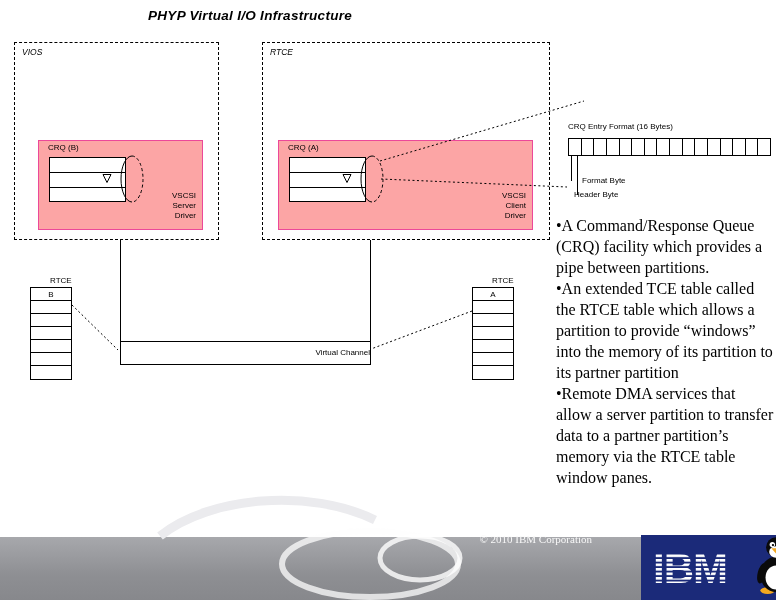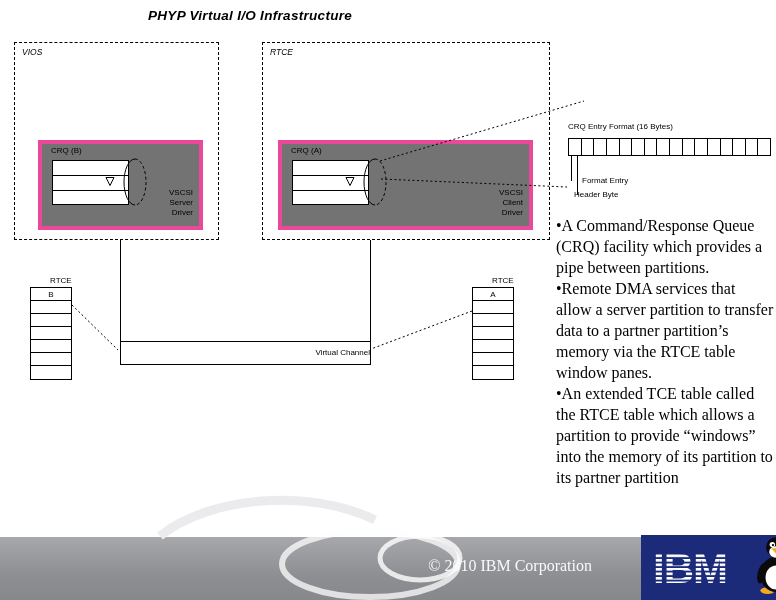--- a/index.html
+++ b/index.html
@@ -9,21 +9,21 @@
   .title { position:absolute; left:148px; top:8px; font-style:italic; font-weight:bold;
            font-size:13.5px; letter-spacing:.3px; }
 
   .dashed-box { position:absolute; border:1px dashed #000; }
   .vios  { left:14px;  top:42px;  width:205px; height:198px; }
   .guest { left:262px; top:42px;  width:288px; height:198px; }
   .phyp  { left:14px;  top:270px; width:535px; height:149px; }
   .box-label { position:absolute; left:7px; top:4px; font-style:italic; font-size:8.5px; }
   .phyp-label { position:absolute; left:8px; bottom:5px; font-style:italic; font-size:8.5px; }
 
-  .crq-box { position:absolute; border:4px solid #ec4899; background:#737373; }
+  .crq-box { position:absolute; border:1px solid #ec4899; background:#fca5a5; }
   .crq-b { left:38px;  top:140px; width:165px; height:90px; }
   .crq-a { left:278px; top:140px; width:255px; height:90px; }
   .crq-label { position:absolute; left:9px; top:2px; font-size:8px; }
   .queue-svg { position:absolute; left:9px; top:12px; }
   .driver-label { position:absolute; right:6px; bottom:8px; font-size:8px; line-height:10px;
                   text-align:right; white-space:pre-line; }
 
   .rtce { position:absolute; width:42px; }
   .rtce-left  { left:30px;  top:276px; }
   .rtce-right { left:472px; top:276px; }
@@ -45,22 +45,22 @@
 
   .overlay { position:absolute; left:0; top:0; pointer-events:none; }
 
   .bullets { position:absolute; left:556px; top:215px; width:218px;
              font-family:"Liberation Serif",serif; font-size:16px; line-height:21px; }
   .bullets p { margin:0; }
 
   .footer-band { position:absolute; left:0; top:537px; width:776px; height:63px;
                  background:linear-gradient(180deg,#a7a8ac 0%,#8e8f93 60%,#87888c 100%); }
   .footer-decor { position:absolute; left:120px; top:478px; pointer-events:none; }
-  .copyright { position:absolute; right:184px; top:557px; font-family:"Liberation Serif",serif;
-               font-size:16px; color:#f8f8f8; }
+  .copyright { position:absolute; right:184px; top:533px; font-family:"Liberation Serif",serif;
+               font-size:11px; color:#f8f8f8; }
   .ibm-panel { position:absolute; left:601px; top:535px; width:164px; height:65px; background:#1b2a79;margin-left:40px; }
   .ibm-logo { position:absolute; left:14px; top:15px; }
   .tux { position:absolute; right:6px; top:0; }
 </style>
 </head>
 <body>
 
 <div class="slide">
 
   <div class="title">PHYP Virtual I/O Infrastructure</div>
@@ -115,21 +115,21 @@
       <div class="cell"></div>
     <div class="cell"></div>
       <div class="cell"></div>
     <div class="cell"></div>
       <div class="cell"></div>
     <div class="cell"></div>
       <div class="cell"></div>
     <div class="cell"></div>
       <div class="cell"></div>
   </div>
-  <div class="fbyte">Format Entry</div>
+  <div class="fbyte">Format Byte</div>
   <div class="hbyte">Header Byte</div>
 
 
   <div class="rtce rtce-left">
     <span class="rtce-label">RTCE</span>
     <div class="rtce-table">
       <div class="rtce-row">B</div>
       <div class="rtce-row"></div>
       <div class="rtce-row"></div>
       <div class="rtce-row"></div>
@@ -160,22 +160,22 @@
     <line x1="380" y1="161" x2="584" y2="101" stroke="#000" stroke-dasharray="2 2.5"></line>
     <line x1="381" y1="179" x2="567" y2="187" stroke="#000" stroke-dasharray="2 2.5"></line>
     <line x1="72" y1="305" x2="118" y2="350" stroke="#000" stroke-dasharray="2 2.5"></line>
     <line x1="472" y1="311" x2="371" y2="349" stroke="#000" stroke-dasharray="2 2.5"></line>
     <line x1="571.5" y1="156" x2="571.5" y2="181" stroke="#000"></line>
     <line x1="577.5" y1="156" x2="577.5" y2="195" stroke="#000"></line>
   </svg>
 
   <div class="bullets">
     <p>•A Command/Response Queue (CRQ) facility which provides a pipe between partitions.</p>
+    <p>•An extended TCE table called the RTCE table which allows a partition to provide “windows” into the memory of its partition to its partner partition</p>
     <p>•Remote DMA services that allow a server partition to transfer data to a partner partition’s memory via the RTCE table window panes.</p>
-    <p>•An extended TCE table called the RTCE table which allows a partition to provide “windows” into the memory of its partition to its partner partition</p>
   </div>
 
   <div class="footer-band"></div>
 
   <svg class="footer-decor" width="380" height="122" viewBox="0 0 380 122">
     <path d="M40 58 C 90 18, 190 10, 255 42" stroke="#ebebee" stroke-width="9" fill="none"></path>
     <ellipse cx="250" cy="86" rx="88" ry="33" stroke="#fdfdfd" stroke-width="6" fill="none" opacity="0.75"></ellipse>
     <ellipse cx="300" cy="80" rx="40" ry="22" stroke="#ffffff" stroke-width="5" fill="none" opacity="0.8"></ellipse>
   </svg>
 

